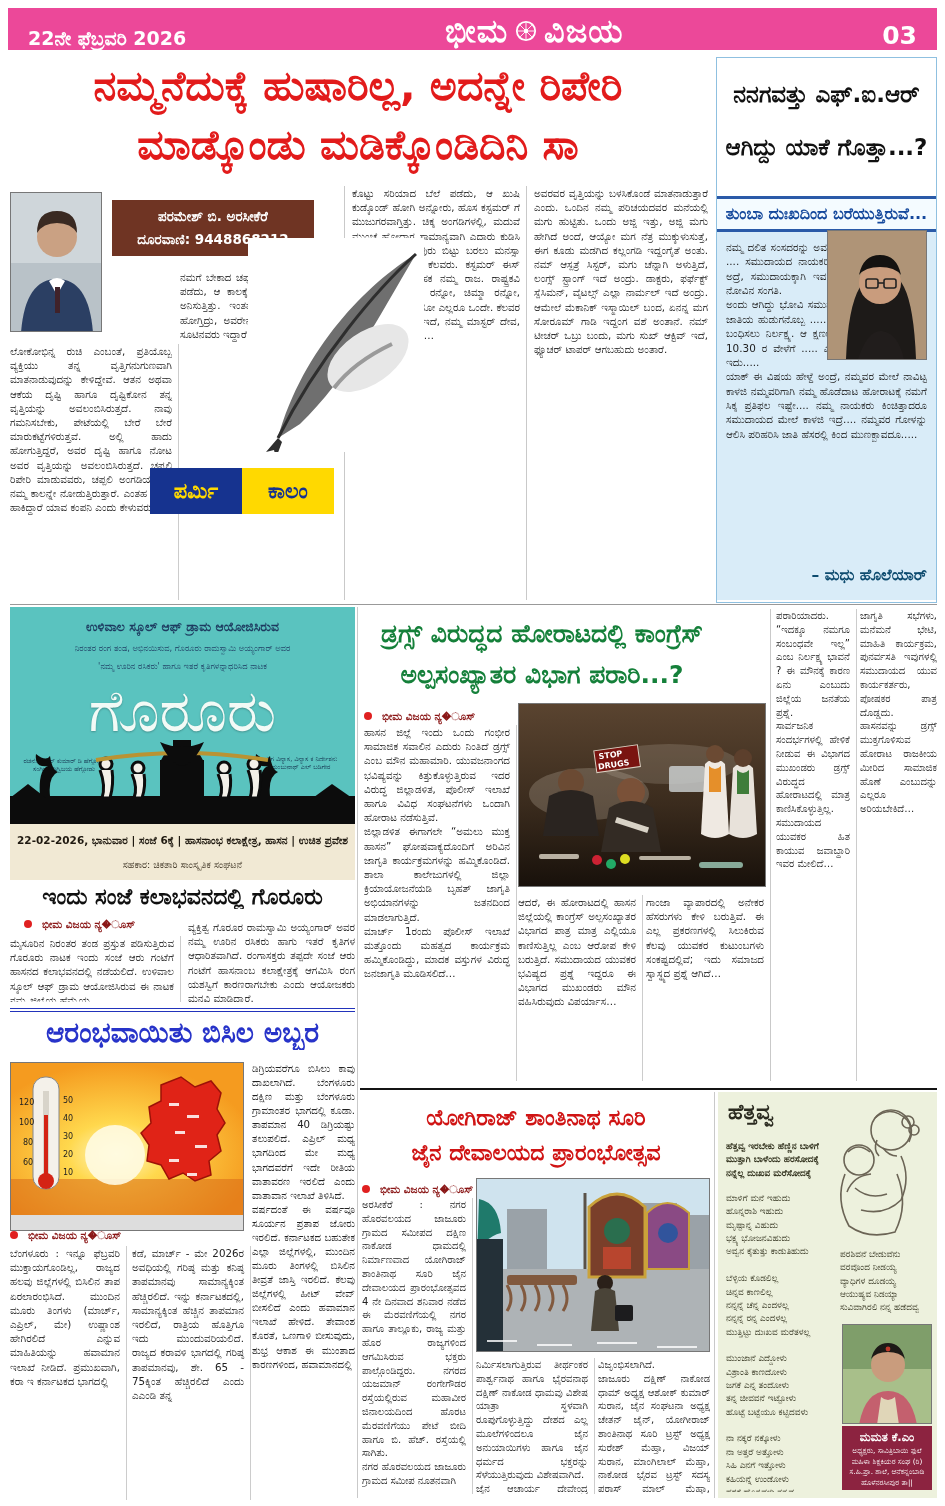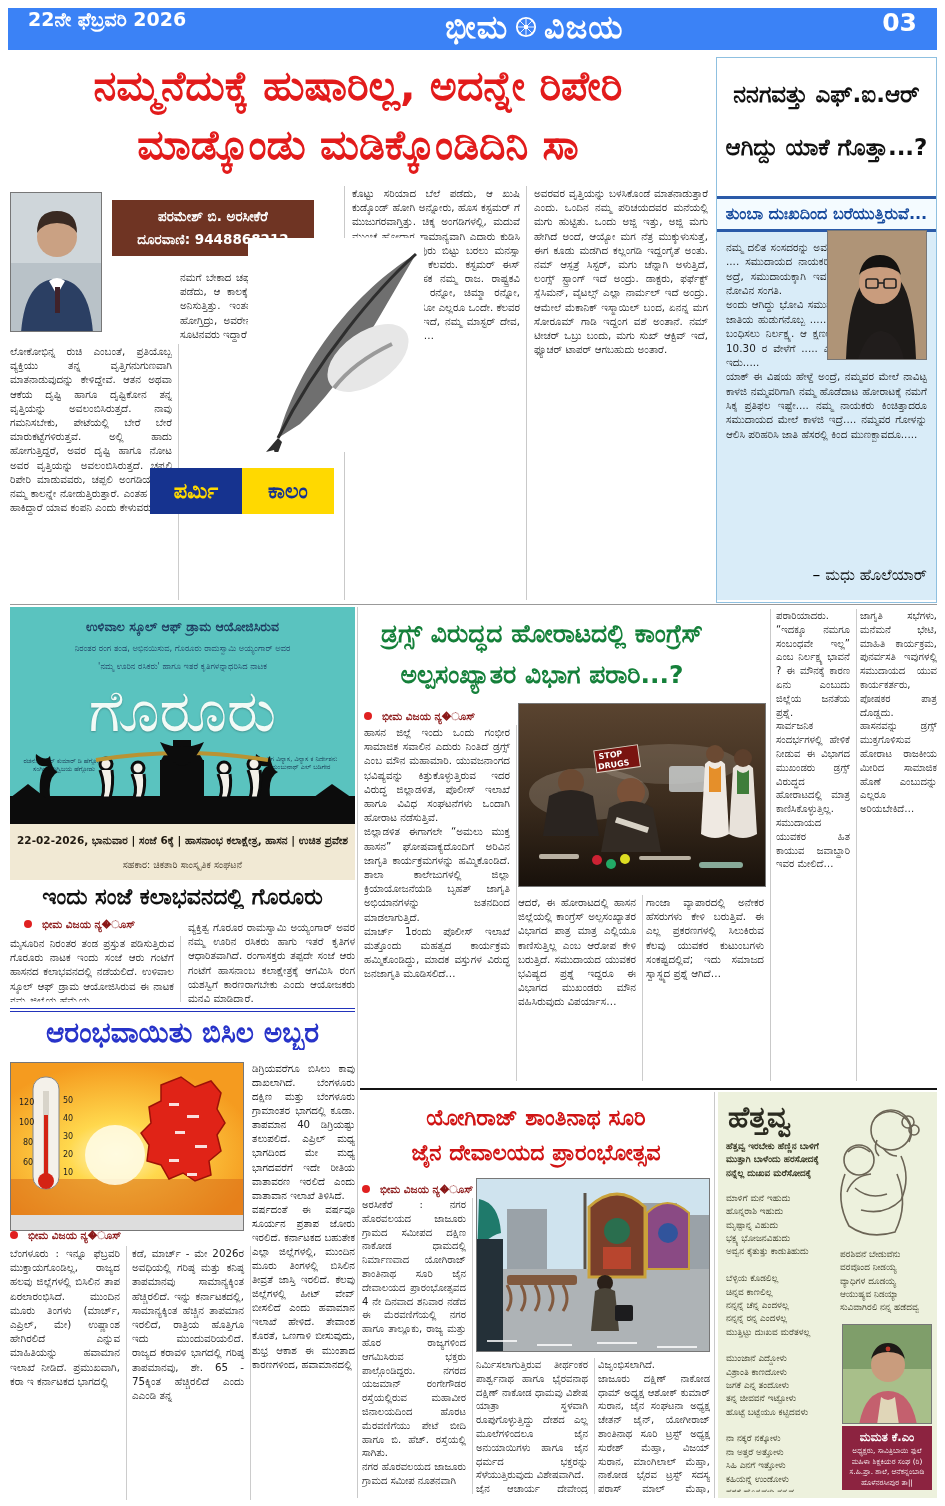--- a/index.html
+++ b/index.html
@@ -5,39 +5,39 @@
   html,body{margin:0;padding:0;background:#e8e8e8;}
   #page{position:relative;width:945px;height:1506px;background:#ffffff;overflow:hidden;
         font-family:"DejaVu Sans","Liberation Sans",sans-serif;color:#1c1c1c;}
   .abs{position:absolute;}
   .txt{font-size:10.3px;line-height:1.38;text-align:justify;white-space:pre-line;overflow:hidden;color:#222;}
   .colrule{border-right:1px solid #cccccc;padding-right:6px;}
   .dot{width:8px;height:8px;border-radius:50%;background:#e02020;display:inline-block;margin-right:5px;}
   .byline{font-size:10.5px;font-weight:bold;color:#8a1616;white-space:nowrap;overflow:hidden;}
   .hl-center{font-weight:bold;text-align:center;white-space:pre-line;overflow:hidden;}
   
-  #hdr{left:8px;top:8px;width:929px;height:42px;background:#3b82f6;color:#fff;display:flex;align-items:flex-start;padding:0 20px;box-sizing:border-box;}
+  #hdr{left:8px;top:8px;width:929px;height:42px;background:#ec4899;color:#fff;display:flex;align-items:flex-end;padding:0 20px;box-sizing:border-box;}
   #hdr .date{font-size:19px;font-weight:bold;}
   #hdr .mast{flex:1;text-align:center;font-size:32px;font-weight:bold;letter-spacing:1px;display:flex;align-items:center;justify-content:center;gap:7px;}
   #hdr .pg{font-size:25px;font-weight:bold;}
   
   #lead-hl{left:10px;top:57px;width:696px;height:126px;color:#e21b1b;font-size:41px;line-height:1.45;}
   #lead-body{left:10px;top:186px;width:698px;height:417px;}
   #byline-box{left:102px;top:14px;width:202px;height:56px;background:#6f3423;color:#fff;
       display:flex;flex-direction:column;justify-content:center;text-align:center;font-weight:bold;font-size:13.5px;white-space:pre-line;line-height:1.7;}
   #parmi{left:140px;top:282px;width:184px;height:46px;display:flex;font-weight:bold;font-size:21px;}
   #parmi .p1{flex:1;background:#16338f;color:#ffd900;display:flex;align-items:center;justify-content:center;}
   #parmi .p2{flex:1;background:#ffd900;color:#16338f;display:flex;align-items:center;justify-content:center;}
   
   #fir{left:716px;top:57px;width:221px;height:546px;border:1px solid #8fc0e0;box-sizing:border-box;background:#fff;}
   #fir .hl{height:128px;padding-top:10px;font-size:23px;line-height:2.3;color:#111;}
   #fir .sub{height:30px;border-top:3px solid #2a5aa8;border-bottom:3px solid #2a5aa8;background:#f4fbff;
       color:#14489c;font-weight:bold;font-size:16px;text-align:center;line-height:30px;overflow:hidden;}
   #fir .bod{background:#d9ecf8;height:368px;padding:8px 9px;box-sizing:border-box;font-size:10.4px;}
-  #fir .sig{text-align:right;color:#000000;font-weight:normal;font-size:15.5px;margin-top:4px;}
+  #fir .sig{text-align:right;color:#0c4a6e;font-weight:bold;font-size:15.5px;margin-top:4px;}
   
   #poster{left:10px;top:607px;width:345px;height:273px;overflow:hidden;}
   #poster .teal{position:relative;height:217px;background:#5ac3bf;overflow:hidden;}
   #poster .org{position:absolute;top:12px;width:100%;text-align:center;font-size:12.5px;font-weight:bold;color:#1d3a5f;}
   #poster .d1{position:absolute;top:36px;width:100%;text-align:center;font-size:8.3px;color:#24486b;}
   #poster .d2{position:absolute;top:54px;width:100%;text-align:center;font-size:8.3px;color:#24486b;}
   #poster .ttl{position:absolute;top:70px;width:100%;text-align:center;font-size:58px;color:#f2faf6;text-shadow:0 1px 2px rgba(0,0,0,.25);}
   #poster .cl{position:absolute;left:8px;top:150px;width:92px;font-size:6.4px;color:#13304d;white-space:pre-line;text-align:center;}
   #poster .cr{position:absolute;right:8px;top:148px;width:92px;font-size:6.4px;color:#13304d;white-space:pre-line;text-align:center;}
   #poster .band{height:56px;background:#f1e9d4;text-align:center;overflow:hidden;}
@@ -50,21 +50,21 @@
   #weather{left:10px;top:1008px;width:345px;height:490px;border-top:4px double #2233bb;}
   #weather .hl{color:#2733c9;font-size:28px;margin-top:4px;}
   
   #drugs{left:360px;top:607px;width:577px;height:479px;}
   #drugs .hl{color:#15803a;font-size:25px;line-height:1.65;}
   
   #jain{left:360px;top:1092px;width:352px;height:406px;}
   #jain .hl{color:#d01414;font-size:22px;line-height:1.6;margin-top:8px;}
   
   #poem{left:718px;top:1092px;width:219px;height:406px;background:#edf1dd;overflow:hidden;}
-  #poem .ttl{position:absolute;left:10px;top:8px;font-size:29px;font-weight:bold;color:#2b2b20;}
+  #poem .ttl{position:absolute;left:10px;top:8px;font-size:21px;font-weight:bold;color:#2b2b20;}
   .pv{font-size:8.9px;line-height:1.5;white-space:pre-line;color:#33331f;overflow:hidden;}
   #poem .abox{background:#8c2340;color:#fff;text-align:center;padding:4px 2px;box-sizing:border-box;}
   #poem .aname{font-size:11.5px;font-weight:bold;}
   #poem .ainfo{font-size:7.3px;line-height:1.45;white-space:pre-line;margin-top:2px;}
   .vline{background:#c9c9c9;width:1px;}
   .hline{background:#999;height:1px;}
   .imgframe{border:1px solid #777;box-sizing:border-box;overflow:hidden;background:#ddd;}
   svg{display:block;}
 </style>
 </head>

